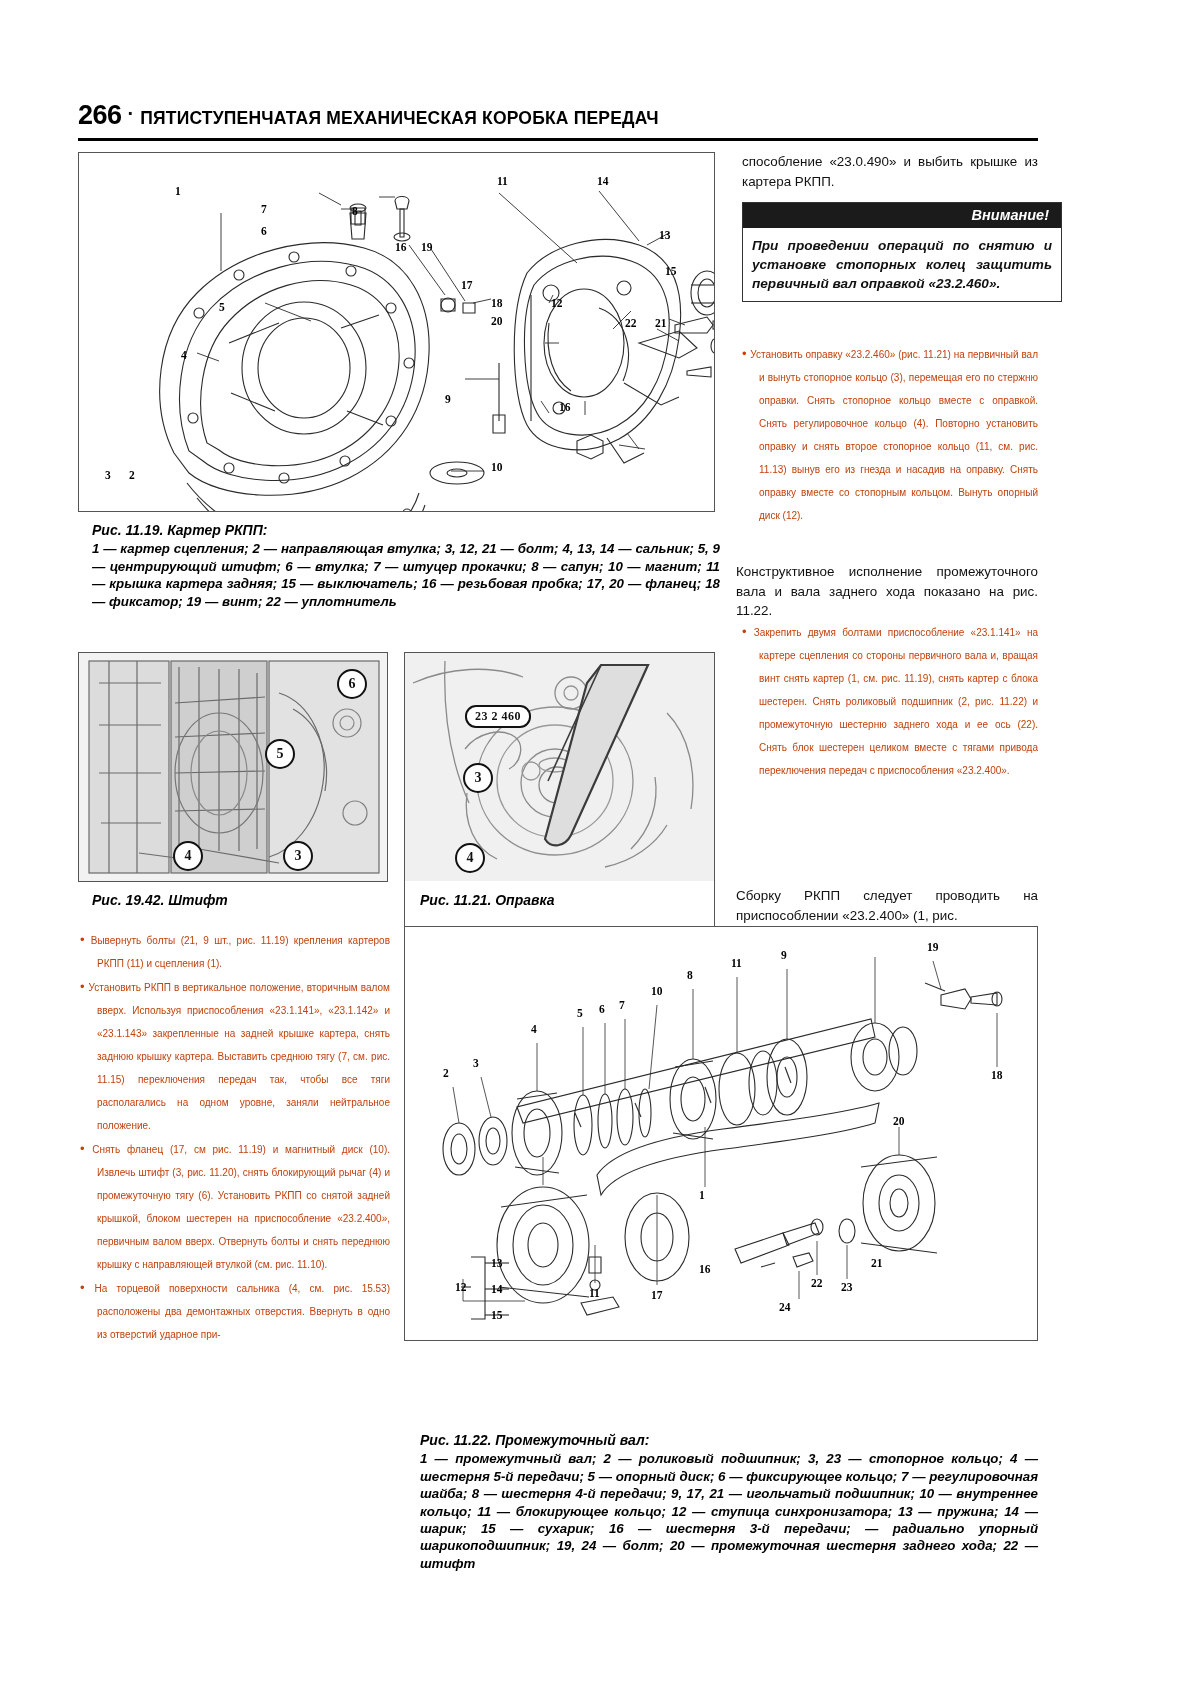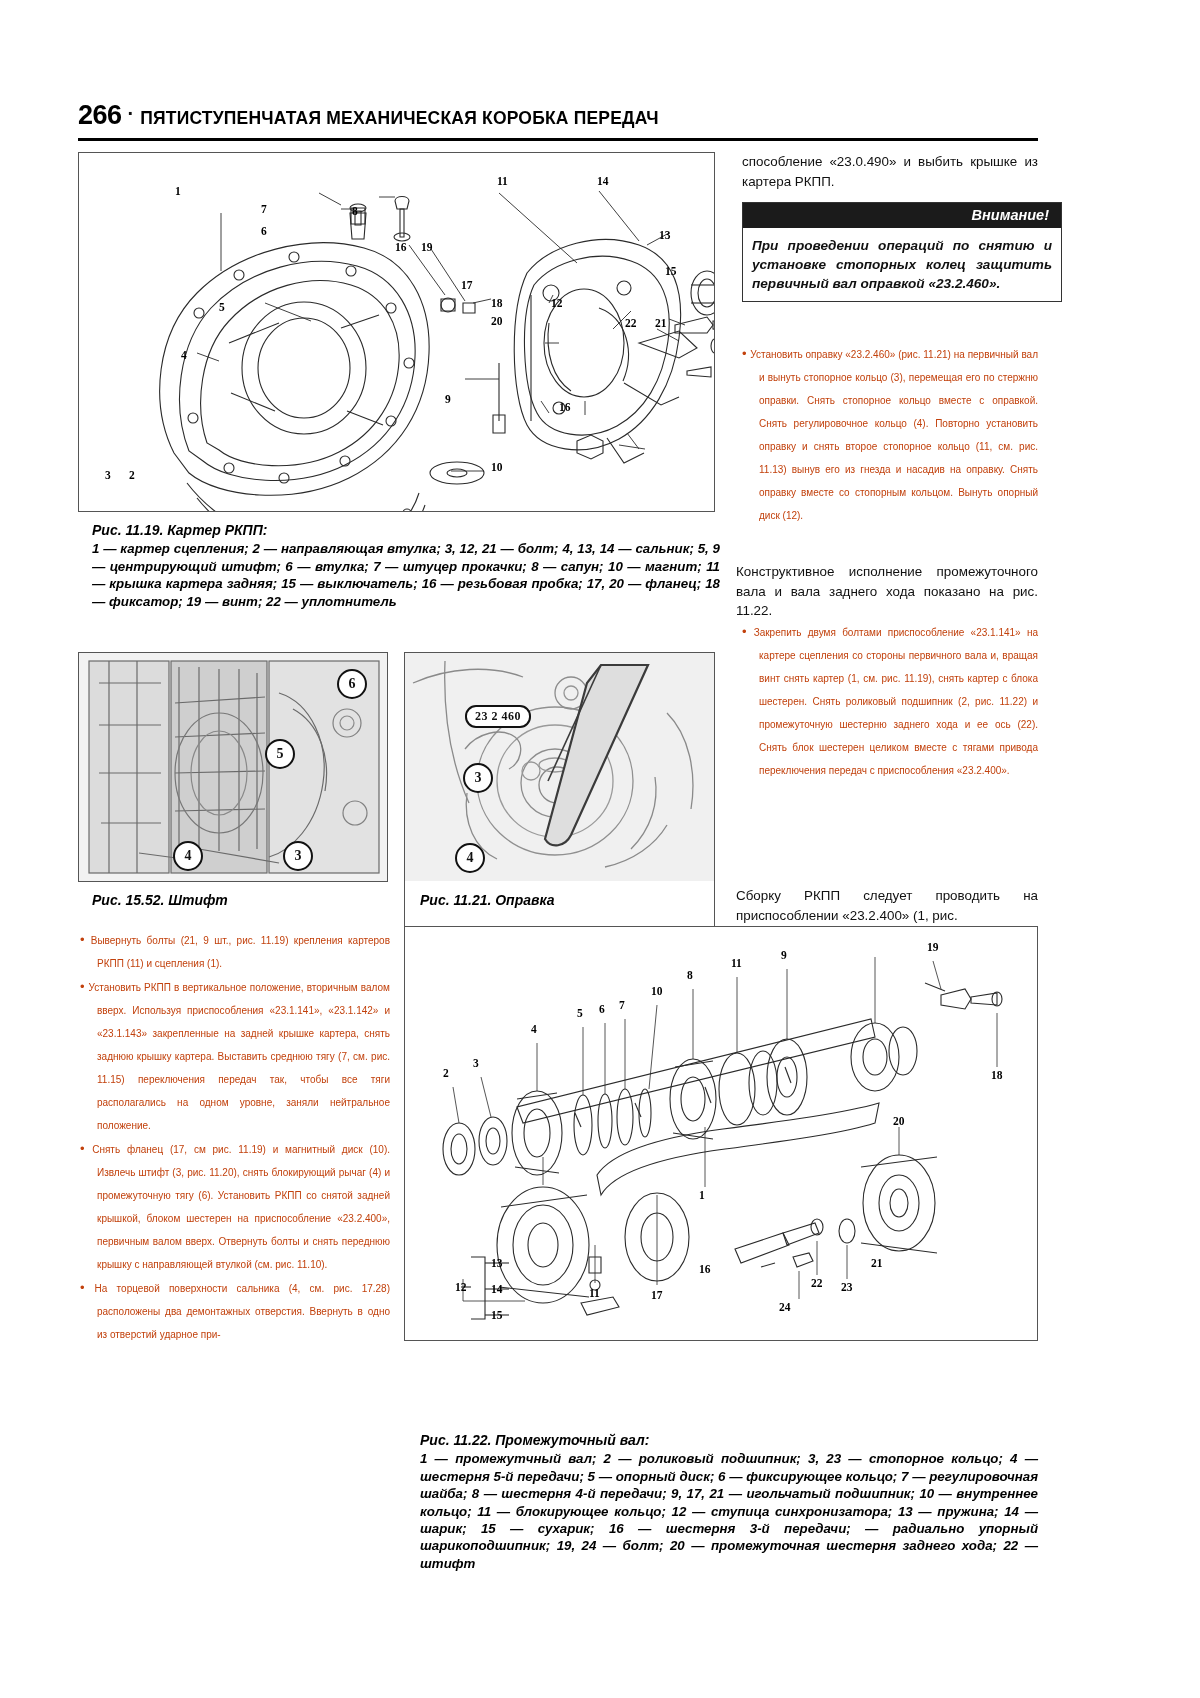--- a/index.html
+++ b/index.html
@@ -377,21 +377,21 @@
           <path d="M58 8 L58 220"></path>
         <path d="M120 196 L200 210"></path>
         <path d="M60 200 L120 208"></path>
       </g>
     </svg>
     <div class="callout" style="left:258px; top:16px;">6</div>
     <div class="callout" style="left:186px; top:86px;">5</div>
     <div class="callout" style="left:94px; top:188px;">4</div>
     <div class="callout" style="left:204px; top:188px;">3</div>
   </div>
-  <div class="figcap-simple" style="left:92px; top:892px;">Рис. 15.52. Штифт</div>
+  <div class="figcap-simple" style="left:92px; top:892px;">Рис. 19.42. Штифт</div>
 
   <div class="figbox" style="left:404px; top:652px; width:311px; height:284px;">
     <svg width="309" height="228" viewBox="0 0 309 228">
       <rect x="0" y="0" width="309" height="228" fill="#f0f0f0"></rect>
       <g fill="none" stroke="#8a8a8a" stroke-width="1.3">
         <path d="M8 30 C44 14 86 12 118 24"></path>
         <path d="M40 8 C38 60 46 110 64 150"></path>
         <ellipse cx="150" cy="128" rx="78" ry="74" stroke="#909090"></ellipse>
         <ellipse cx="150" cy="128" rx="58" ry="56" stroke="#9a9a9a"></ellipse>
         <ellipse cx="150" cy="130" rx="34" ry="34" stroke="#8d8d8d"></ellipse>
@@ -415,21 +415,21 @@
     <div class="tooltag" style="left:60px; top:52px;">23 2 460</div>
     <div class="callout" style="left:58px; top:110px;">3</div>
     <div class="callout" style="left:50px; top:190px;">4</div>
   </div>
   <div class="figcap-simple" style="left:420px; top:892px;">Рис. 11.21. Оправка</div>
 
   <div class="bullets" style="left:80px; top:928px; width:310px;">
     <p>Вывернуть болты (21, 9 шт., рис. 11.19) крепления картеров РКПП (11) и сцепления (1).</p>
     <p>Установить РКПП в вертикальное положение, вторичным валом вверх. Используя приспособления «23.1.141», «23.1.142» и «23.1.143» закрепленные на задней крышке картера, снять заднюю крышку картера. Выставить среднюю тягу (7, см. рис. 11.15) переключения передач так, чтобы все тяги располагались на одном уровне, заняли нейтральное положение.</p>
     <p>Снять фланец (17, см рис. 11.19) и магнитный диск (10). Извлечь штифт (3, рис. 11.20), снять блокирующий рычаг (4) и промежуточную тягу (6). Установить РКПП со снятой задней крышкой, блоком шестерен на приспособление «23.2.400», первичным валом вверх. Отвернуть болты и снять переднюю крышку с направляющей втулкой (см. рис. 11.10).</p>
-    <p>На торцевой поверхности сальника (4, см. рис. 17.28) расположены два демонтажных отверстия. Ввернуть в одно из отверстий ударное при-</p>
+    <p>На торцевой поверхности сальника (4, см. рис. 15.53) расположены два демонтажных отверстия. Ввернуть в одно из отверстий ударное при-</p>
   </div>
 
   <div class="plaintext" style="left:742px; top:152px; width:296px;">способление «23.0.490» и выбить крышке из картера РКПП.</div>
 
   <div class="warnbox" style="left:742px; top:202px; width:320px;">
     <div class="warnhead">Внимание!</div>
     <div class="warnbody">При проведении операций по снятию и установке стопорных колец защитить первичный вал оправкой «23.2.460».</div>
   </div>
 
   <div class="bullets" style="left:742px; top:342px; width:296px;">

